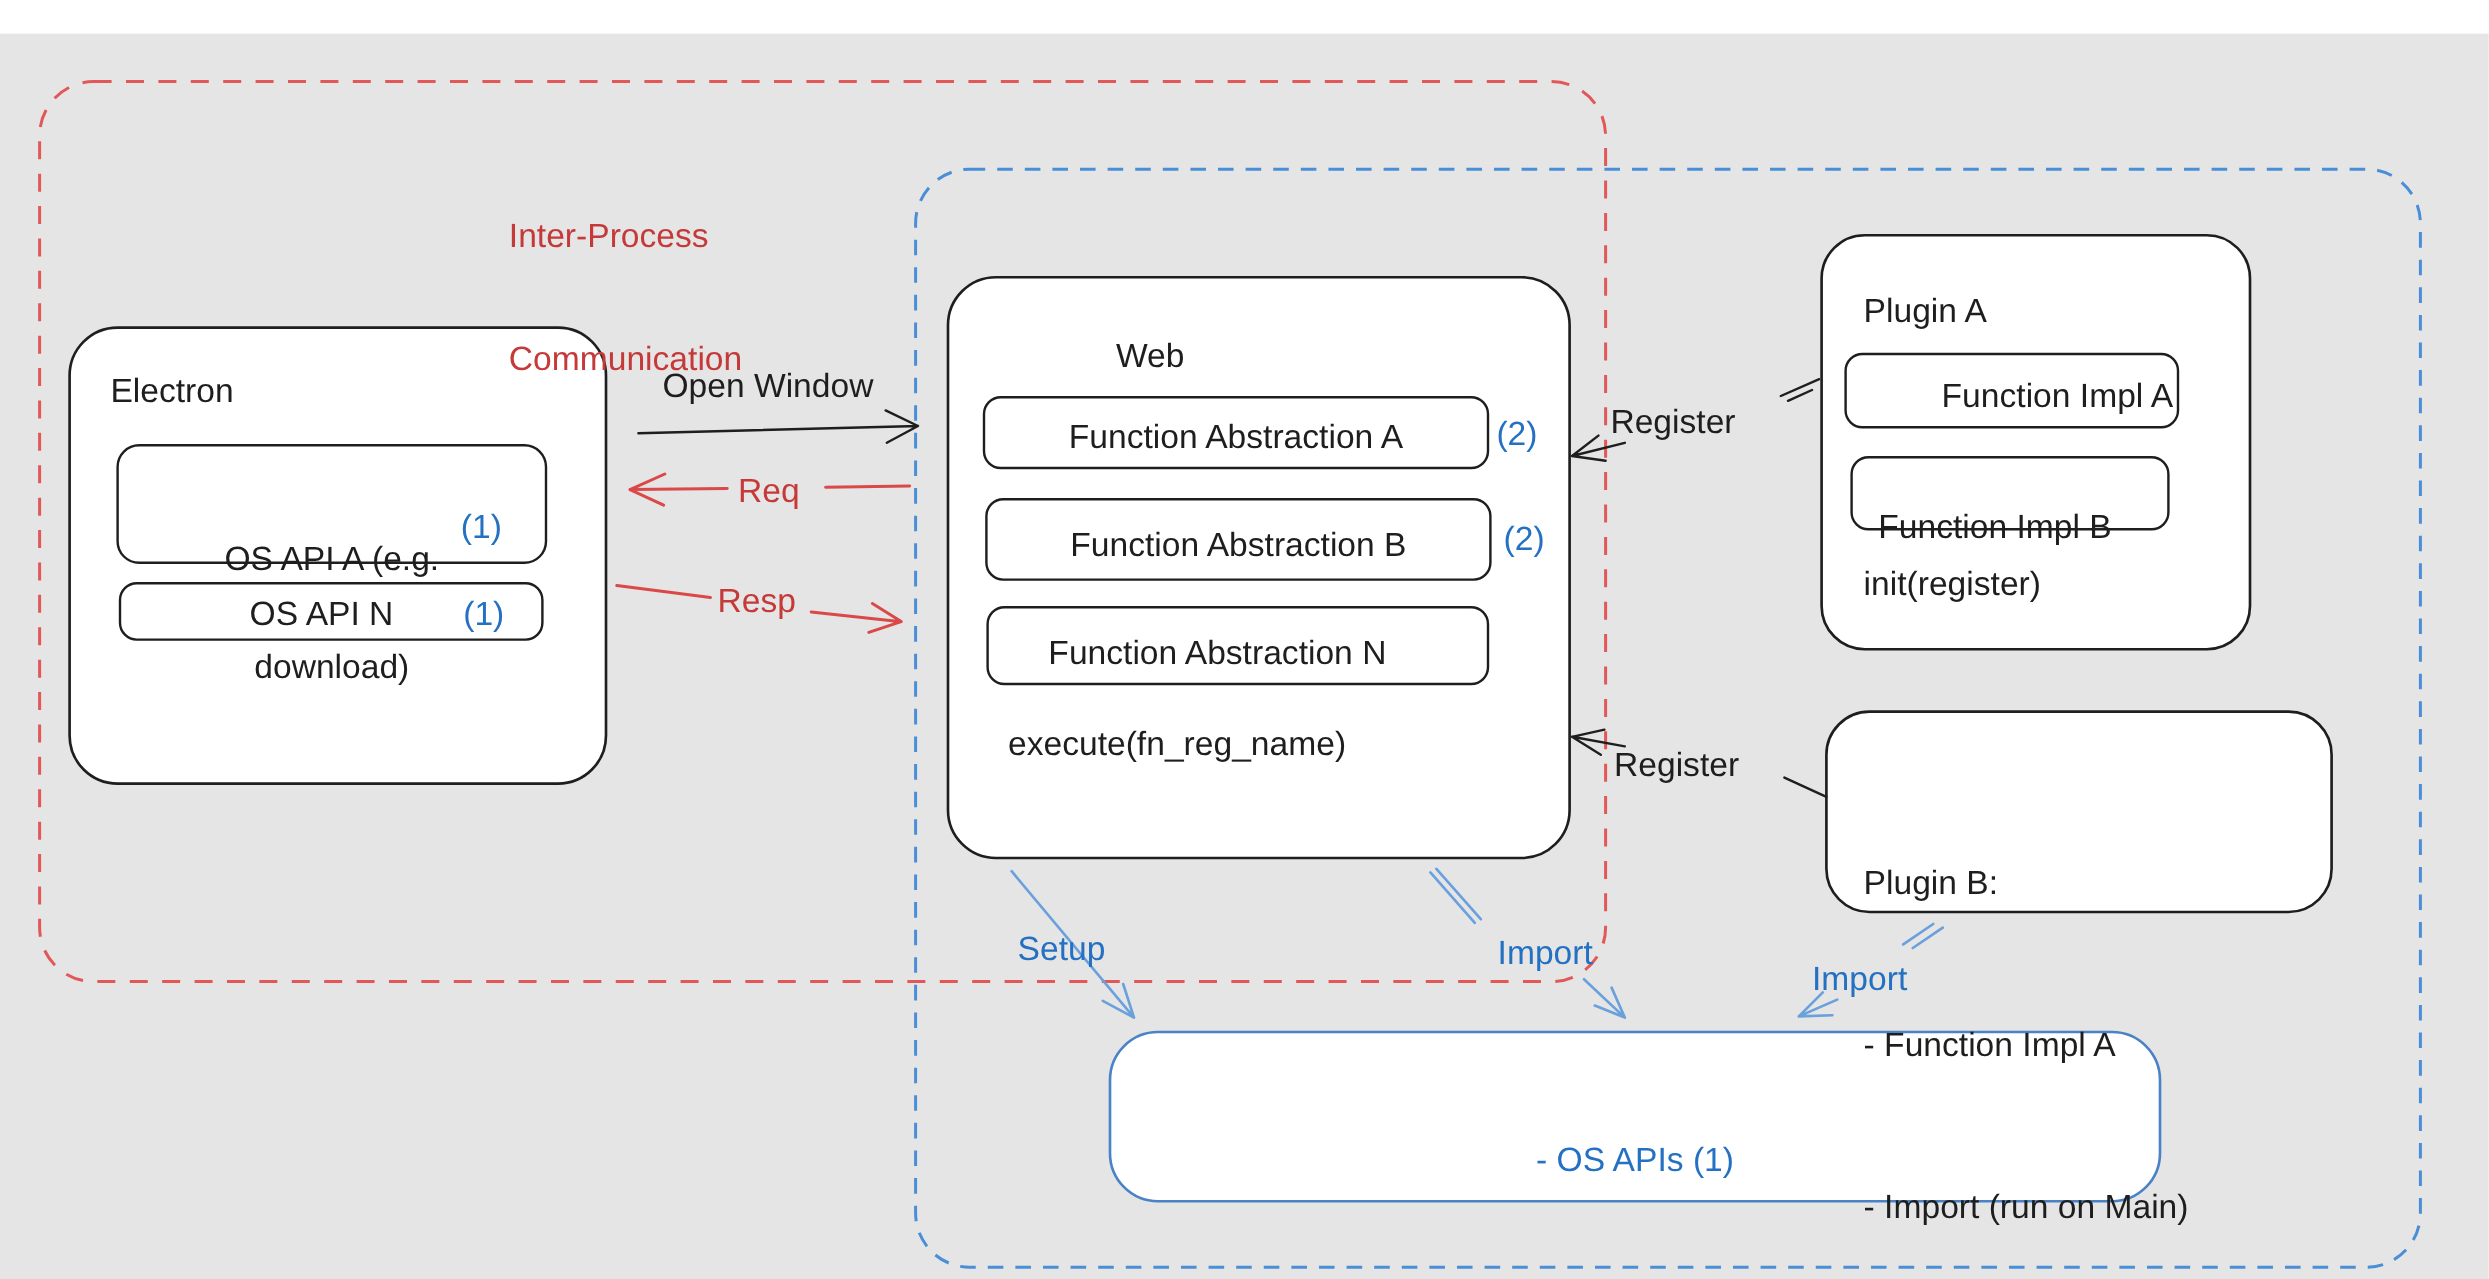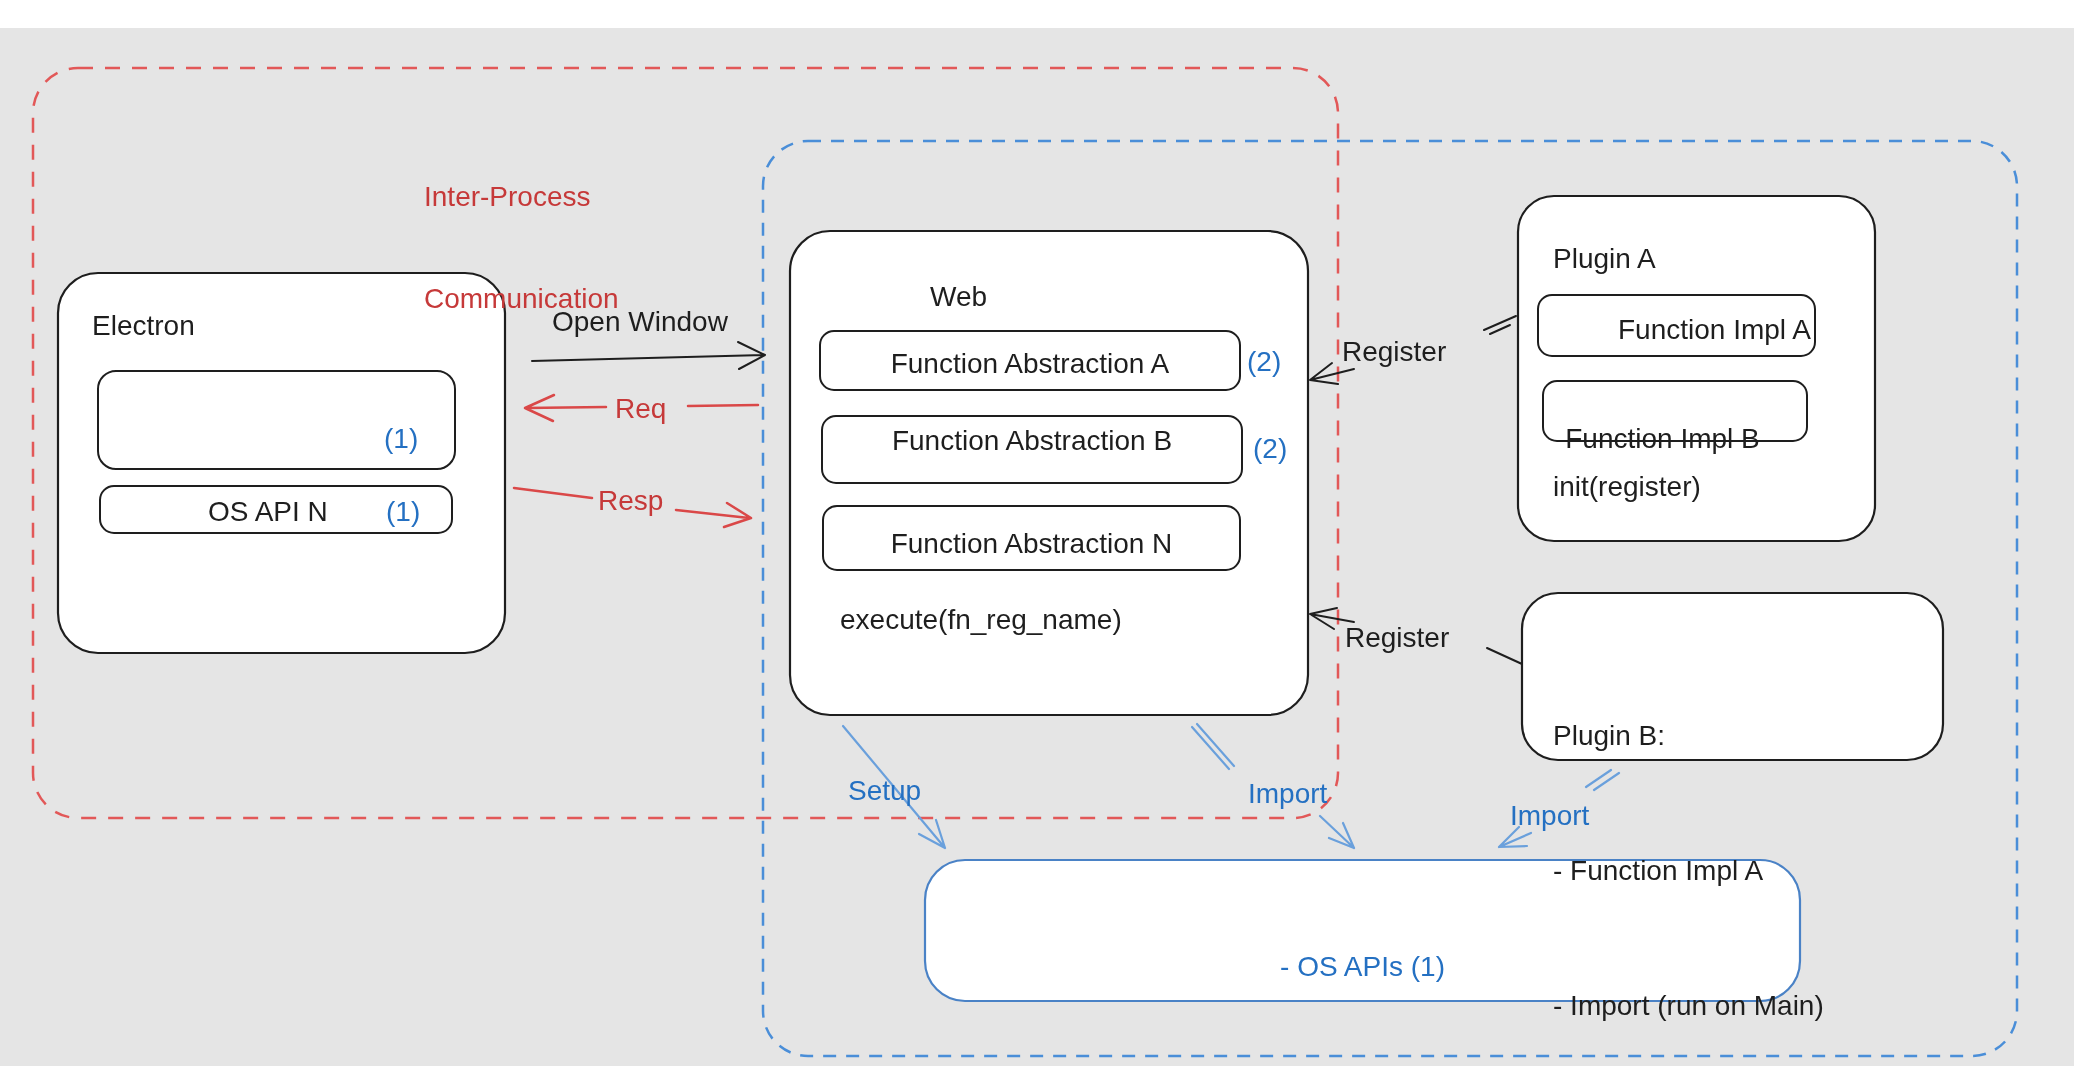--- a/index.html
+++ b/index.html
@@ -70,35 +70,39 @@
   </svg>
 
   <div class="txt red" style="left:424px;top:84px;">
     <div>Inter-Process</div>
     <div>Communication</div>
   </div>
 
 
   <div class="txt" style="left:92px;top:281px;">Electron</div>
 
+  <div class="txt ctr" style="left:98px;top:363px;width:357px;line-height:30px;">
+    <div>OS API A (e.g.</div>
+    <div>download)</div>
+  </div>
   <div class="txt blue" style="left:384px;top:394px;">(1)</div>
 
   <div class="txt" style="left:208px;top:467px;">OS API N</div>
   <div class="txt blue" style="left:386px;top:467px;">(1)</div>
 
   <div class="txt" style="left:552px;top:277px;">Open Window</div>
   <div class="txt red" style="left:615px;top:364px;">Req</div>
   <div class="txt red" style="left:598px;top:456px;">Resp</div>
 
   <div class="txt" style="left:930px;top:252px;">Web</div>
   <div class="txt ctr" style="left:820px;top:319px;width:420px;">Function Abstraction A</div>
   <div class="txt blue" style="left:1247px;top:317px;">(2)</div>
-  <div class="txt ctr" style="left:822px;top:396px;width:420px;">Function Abstraction B</div>
+  <div class="txt ctr" style="left:822px;top:409px;width:420px;">Function Abstraction B</div>
   <div class="txt blue" style="left:1253px;top:404px;">(2)</div>
-  <div class="txt ctr" style="left:823px;top:499px;width:417px;text-align:center;">Function Abstraction N</div>
+  <div class="txt ctr" style="left:806px;top:499px;width:417px;text-align:center;">Function Abstraction N</div>
   <div class="txt" style="left:840px;top:575px;">execute(fn_reg_name)</div>
 
   <div class="txt" style="left:1553px;top:214px;">Plugin A</div>
   <div class="txt ctr" style="left:1538px;top:285px;width:277px;padding-left:38px;">Function Impl A</div>
   <div class="txt ctr" style="left:1543px;top:394px;width:239px;">Function Impl B</div>
   <div class="txt" style="left:1553px;top:442px;">init(register)</div>
 
   <div class="txt" style="left:1553px;top:595px;line-height:45px;">
     <div>Plugin B:</div>
     <div>- Function Impl A</div>

